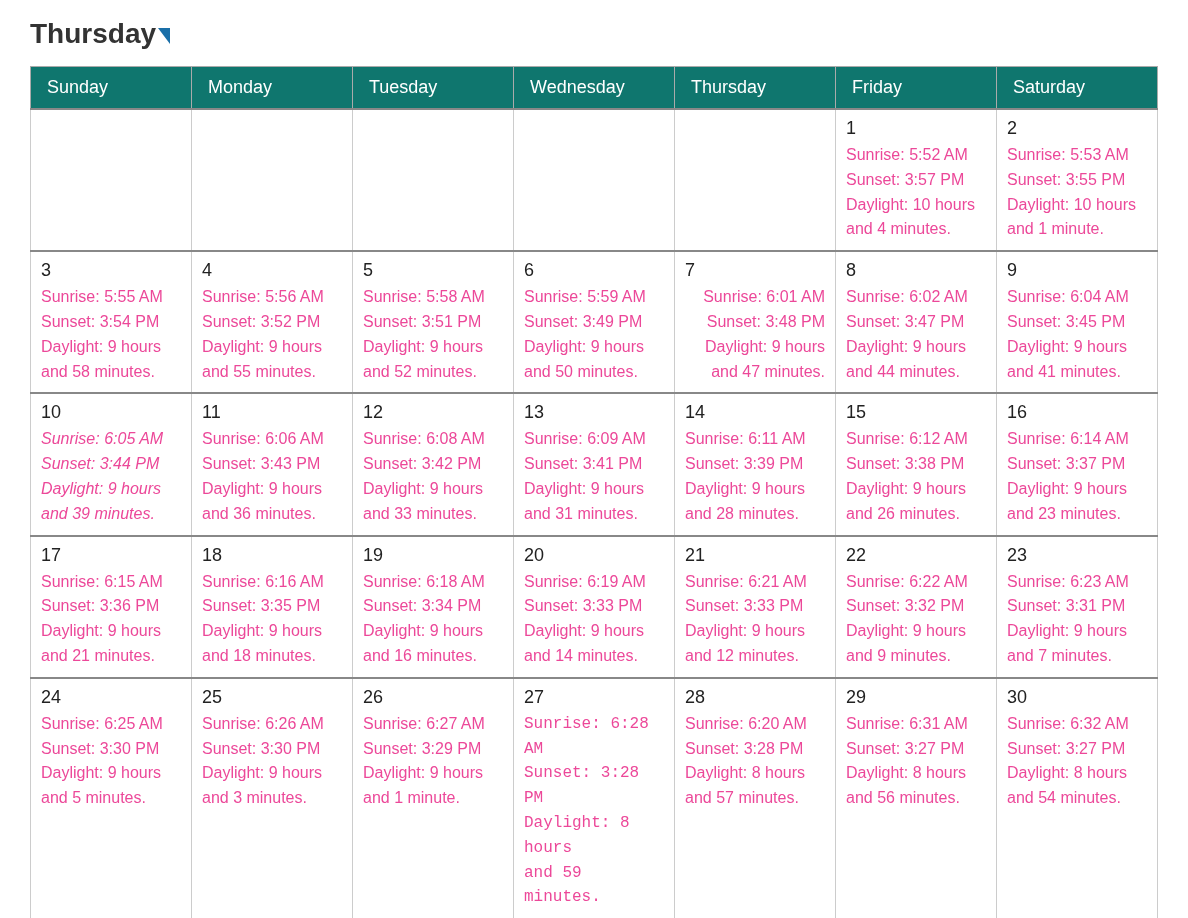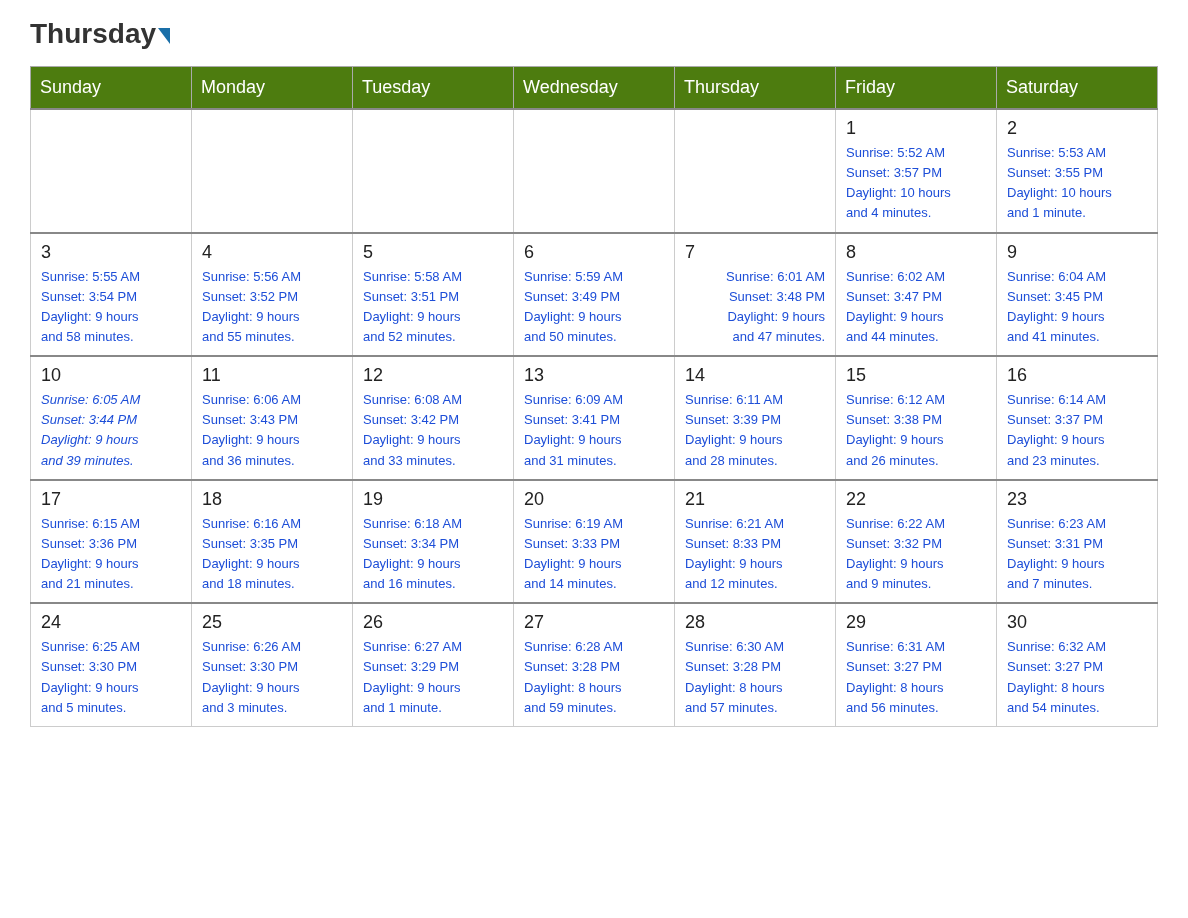--- a/index.html
+++ b/index.html
@@ -46,46 +46,46 @@
       font-size: 22px;
       color: #555;
       margin-top: 4px;
     }
     .calendar {
       width: 100%;
       border-collapse: collapse;
       border: 1px solid #aaa;
     }
     .calendar th {
-      background: #4d7c0f;
+      background: #0f766e;
       color: #fff;
       font-size: 18px;
       font-weight: normal;
-      padding: 10px 9px;
+      padding: 10px 16px;
       text-align: left;
       border: 1px solid #aaa;
     }
     .calendar td {
       vertical-align: top;
       padding: 8px 10px;
       border: 1px solid #ccc;
       width: calc(100% / 7);
       min-height: 100px;
       background: #fff;
     }
     .day-number {
       font-size: 18px;
       font-weight: normal;
       color: #222;
       margin-bottom: 4px;
       display: block;
     }
     .day-info {
-      font-size: 13px;
-      color: #1d4ed8;
+      font-size: 16px;
+      color: #ec4899;
       line-height: 1.55;
     }
     .empty-cell {
       background: #f9f9f9;
     }
     tr.week-row td {
       border-top: 2px solid #888;
     }
   </style>
 </head>
@@ -265,21 +265,21 @@
         <td>
           <span class="day-number">20</span>
           <div class="day-info" style="white-space: pre-line;">Sunrise: 6:19 AM
 Sunset: 3:33 PM
 Daylight: 9 hours
 and 14 minutes.</div>
         </td>
         <td>
           <span class="day-number">21</span>
           <div class="day-info" style="white-space: pre-line;">Sunrise: 6:21 AM
-Sunset: 8:33 PM
+Sunset: 3:33 PM
 Daylight: 9 hours
 and 12 minutes.</div>
         </td>
         <td>
           <span class="day-number">22</span>
           <div class="day-info" style="white-space: pre-line;">Sunrise: 6:22 AM
 Sunset: 3:32 PM
 Daylight: 9 hours
 and 9 minutes.</div>
         </td>
@@ -308,28 +308,28 @@
         </td>
         <td>
           <span class="day-number">26</span>
           <div class="day-info" style="white-space: pre-line;">Sunrise: 6:27 AM
 Sunset: 3:29 PM
 Daylight: 9 hours
 and 1 minute.</div>
         </td>
         <td>
           <span class="day-number">27</span>
-          <div class="day-info" style="white-space: pre-line;">Sunrise: 6:28 AM
+          <div class="day-info" style="white-space: pre-line; font-family: Liberation Mono, monospace;">Sunrise: 6:28 AM
 Sunset: 3:28 PM
 Daylight: 8 hours
 and 59 minutes.</div>
         </td>
         <td>
           <span class="day-number">28</span>
-          <div class="day-info" style="white-space: pre-line;">Sunrise: 6:30 AM
+          <div class="day-info" style="white-space: pre-line;">Sunrise: 6:20 AM
 Sunset: 3:28 PM
 Daylight: 8 hours
 and 57 minutes.</div>
         </td>
         <td>
           <span class="day-number">29</span>
           <div class="day-info" style="white-space: pre-line;">Sunrise: 6:31 AM
 Sunset: 3:27 PM
 Daylight: 8 hours
 and 56 minutes.</div>

